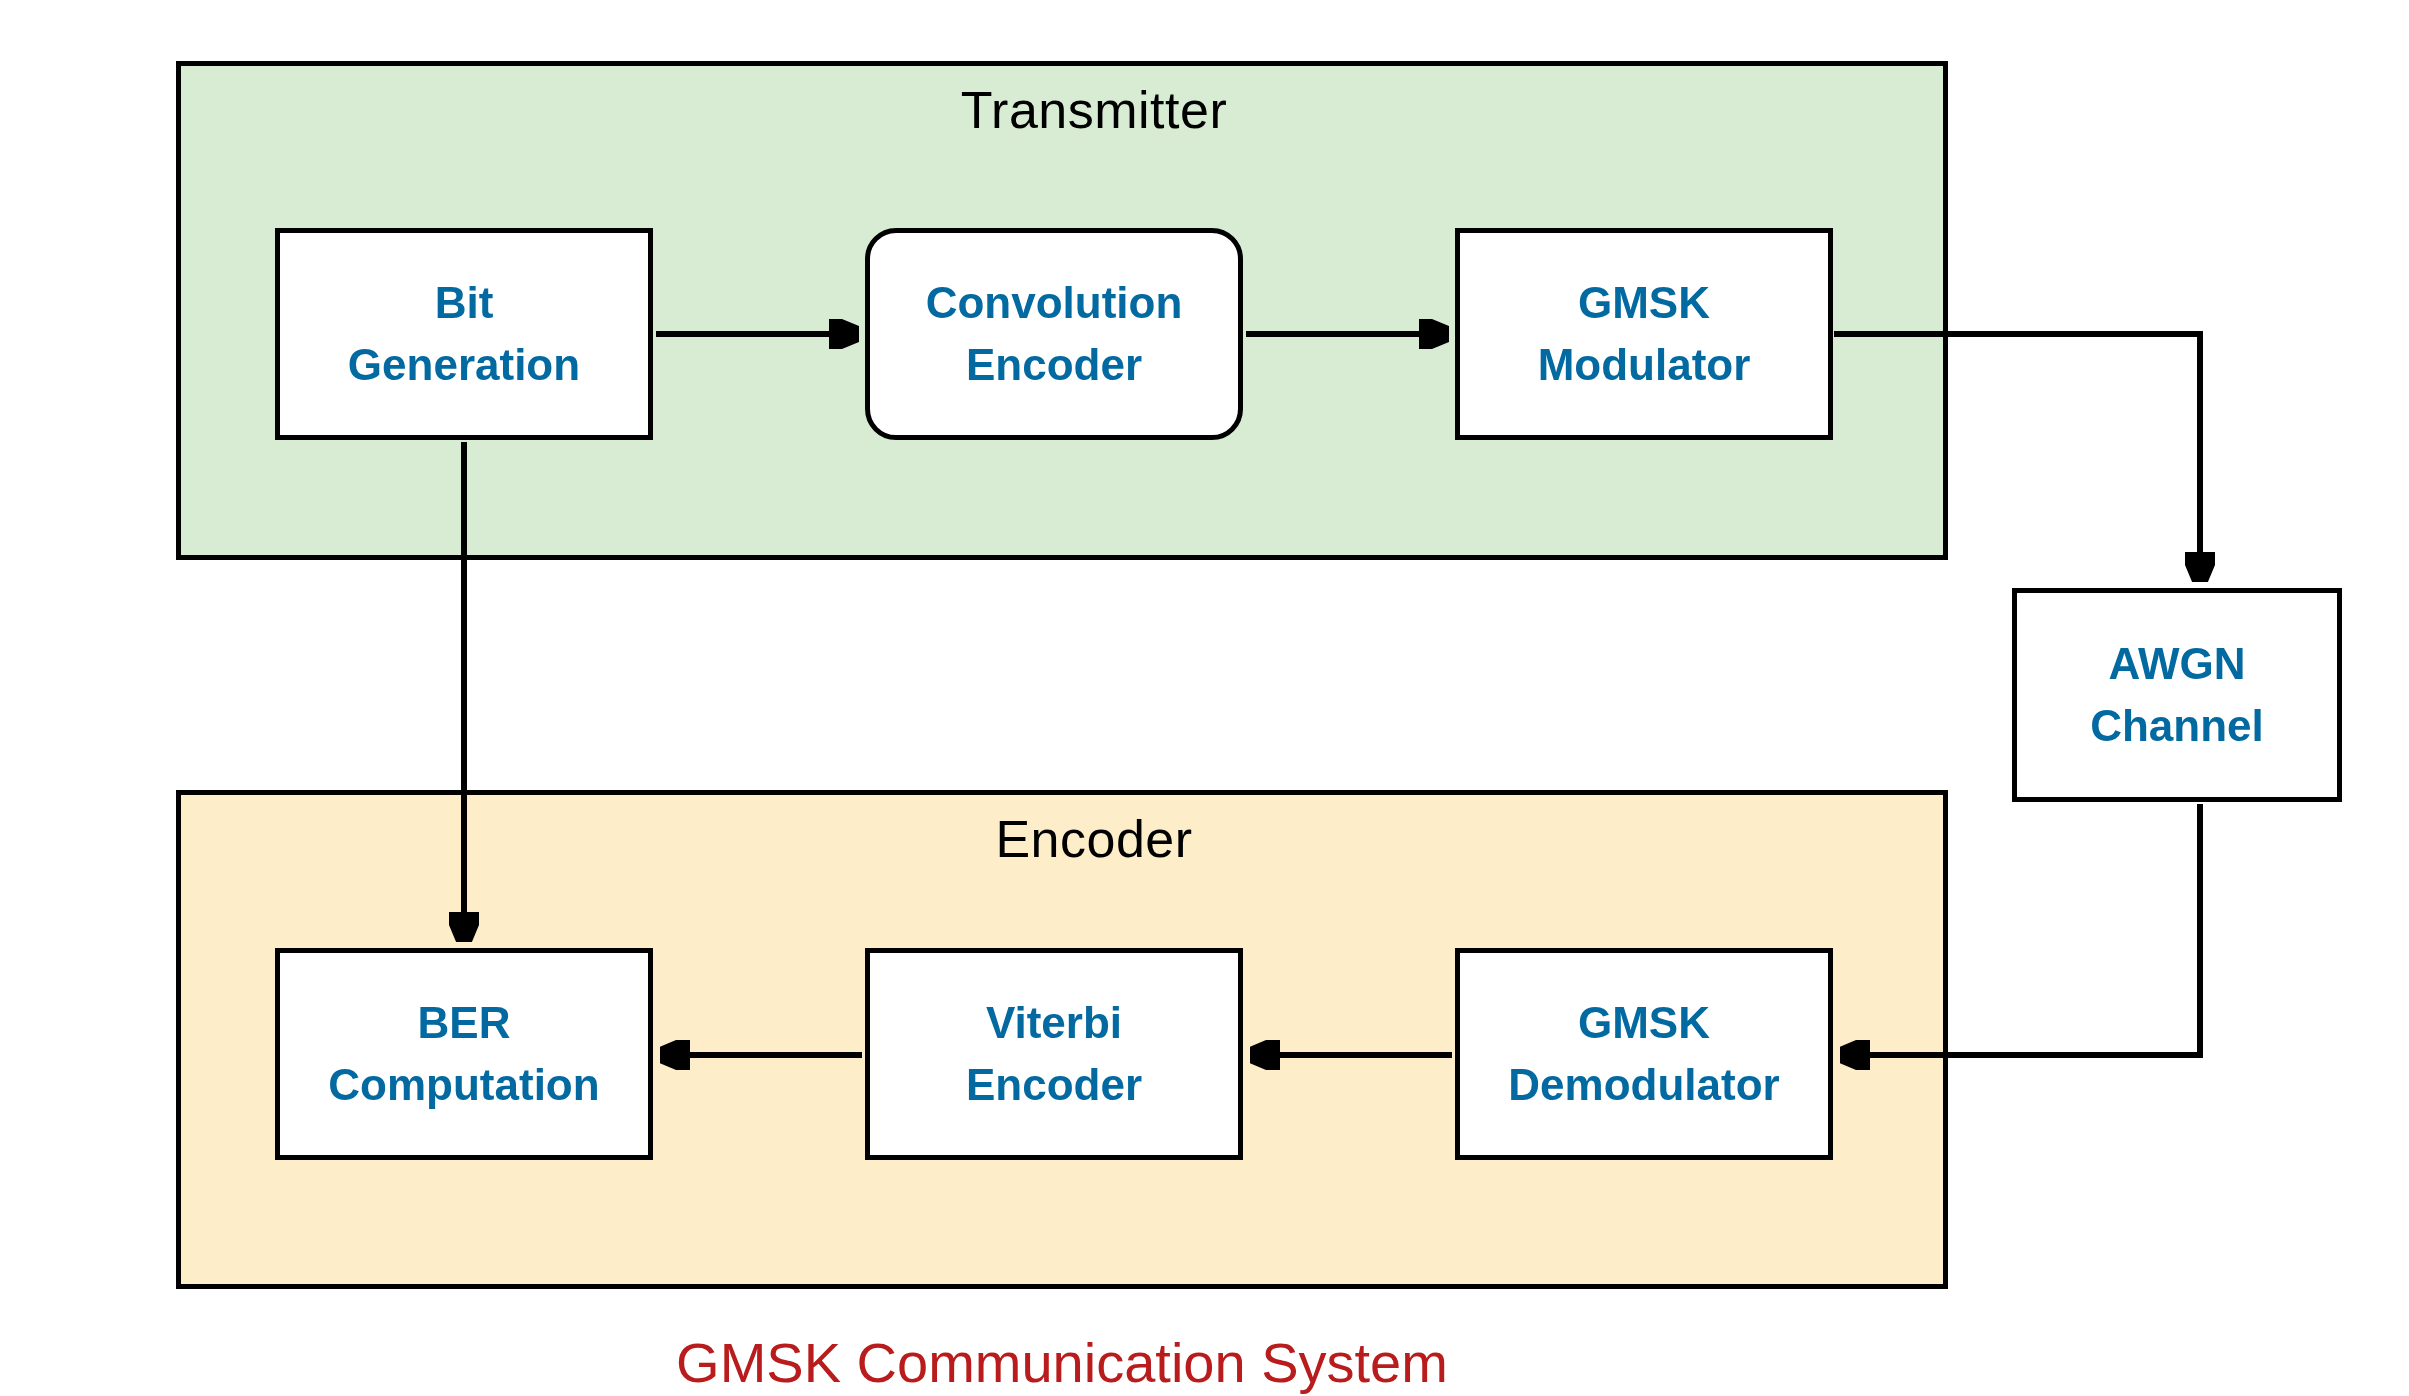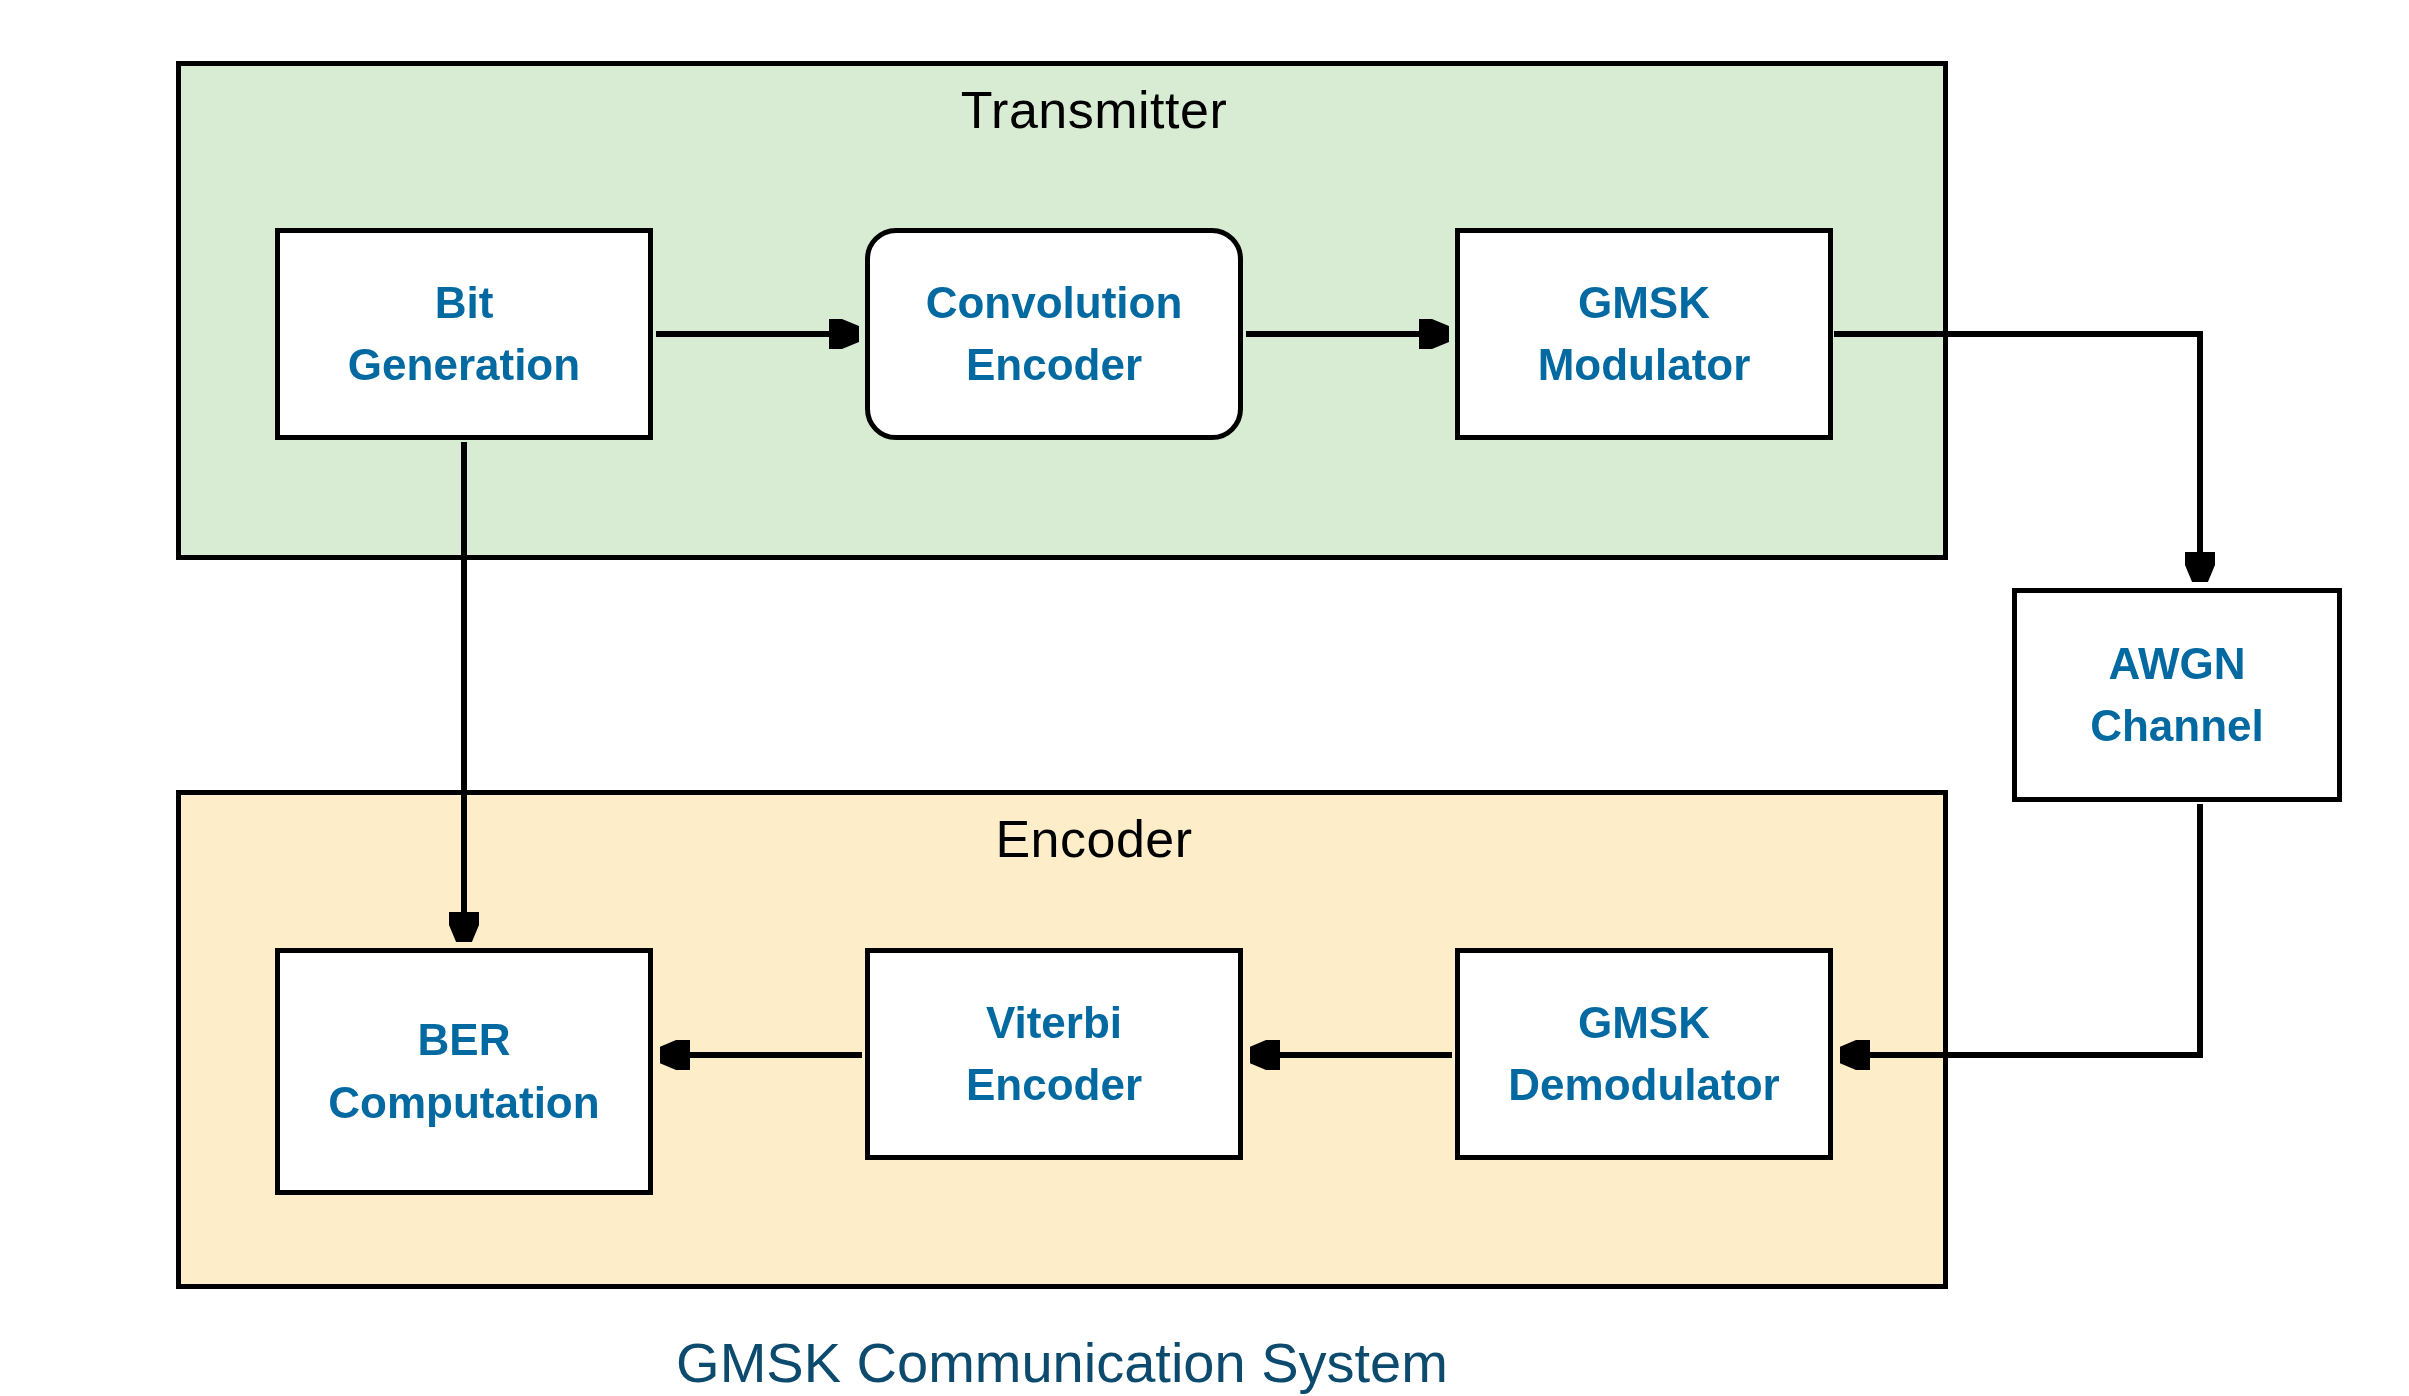--- a/index.html
+++ b/index.html
@@ -49,42 +49,42 @@
     color: #0369a1;
     white-space: pre-line;
   }
   
   .node.bit-generation      { left: 275px;  top: 228px; width: 378px; height: 212px; }
   .node.convolution-encoder { left: 865px;  top: 228px; width: 378px; height: 212px; border-radius: 31px; }
   .node.gmsk-modulator      { left: 1455px; top: 228px; width: 378px; height: 212px; }
   
   .node.awgn-channel        { left: 2012px; top: 588px; width: 330px; height: 214px; }
   
-  .node.ber-computation     { left: 275px;  top: 948px; width: 378px; height: 247px; }
+  .node.ber-computation     { left: 275px;  top: 948px; width: 378px; height: 212px; }
   .node.viterbi-decoder     { left: 865px;  top: 948px; width: 378px; height: 212px; }
   .node.gmsk-demodulator    { left: 1455px; top: 948px; width: 378px; height: 212px; }
 
   #edges {
     position: absolute;
     left: 0; top: 0;
     width: 2409px; height: 1396px;
     pointer-events: none;
   }
   #edges path {
     stroke: #000000;
     stroke-width: 6px;
     fill: none;
   }
   .diagram-title {
     position: absolute;
     left: 176px; top: 1330px; width: 1772px;
     text-align: center;
     font-size: 56px;
     font-weight: 400;
-    color: #0c4a6e;
+    color: #b91c1c;
   }
 </style>
 </head>
 <body>
 
 <div id="canvas">
 
   <div class="group transmitter">
     <div class="group-label">Transmitter</div>
   </div>

